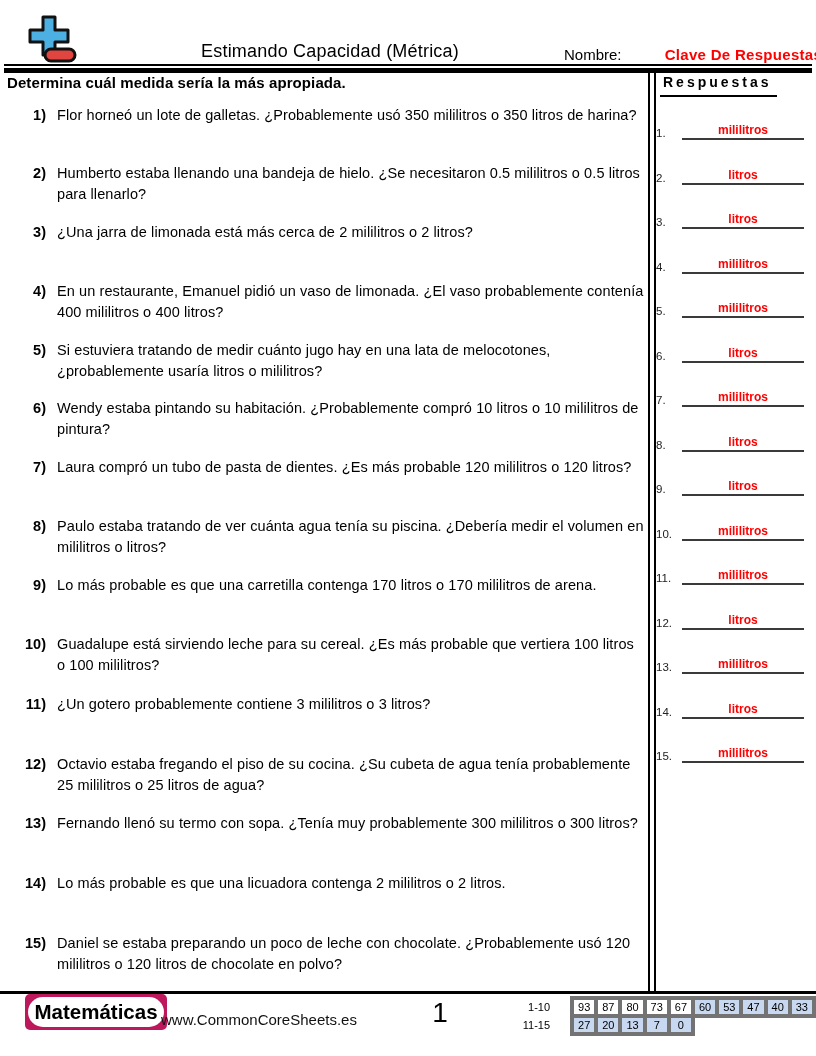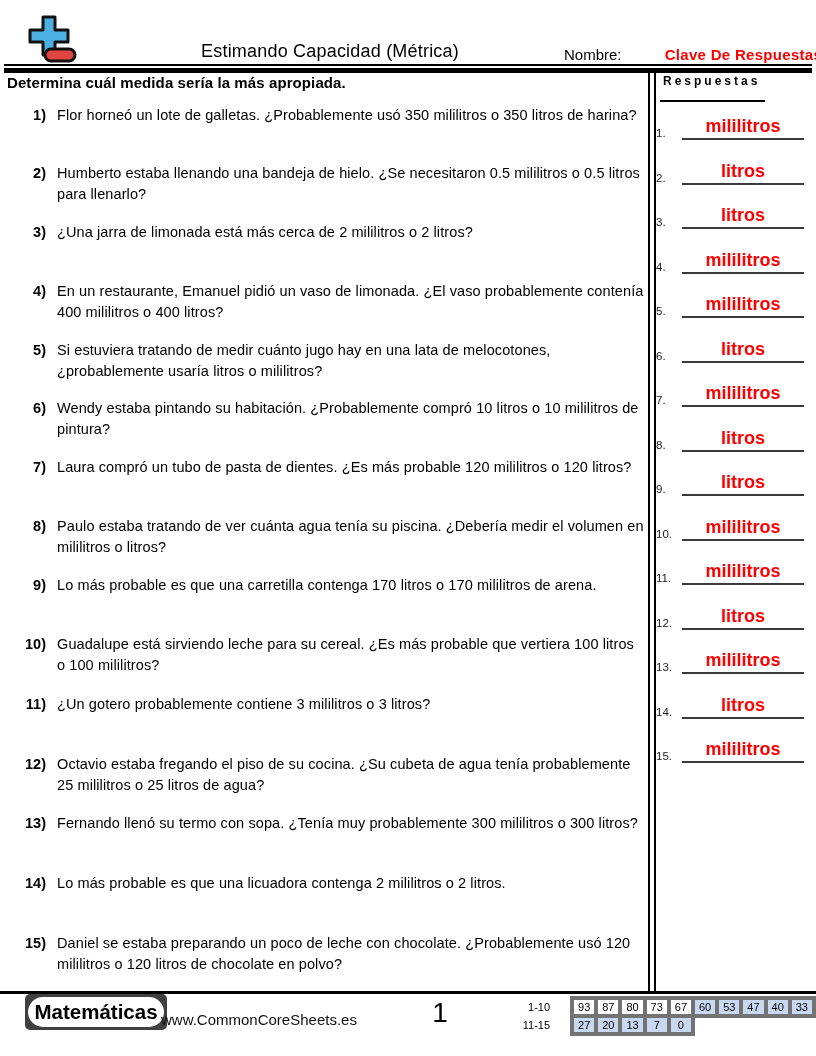--- a/index.html
+++ b/index.html
@@ -21,30 +21,30 @@
   
   .question { position:absolute; left:6px; width:640px; display:flex; font-size:14.5px; line-height:21px; }
   .qnum  { flex:0 0 40px; text-align:right; font-weight:bold; padding-right:11px; }
   .qtext { flex:1; letter-spacing:0.1px; }
 
   
   .divider { position:absolute; left:648px; top:73px; height:919px; width:8px;
              border-left:2px solid #000; border-right:2px solid #000; box-sizing:border-box; }
 
   
-  .respuestas-title { position:absolute; left:660px; top:74px; font-size:12px; font-weight:bold;
-                      letter-spacing:3px; border-bottom:2.5px solid #000; padding:0 5px 12px 3px;text-align:right; }
+  .respuestas-title { position:absolute; left:660px; top:74px; font-size:14px; font-weight:bold;
+                      letter-spacing:3px; border-bottom:2.5px solid #000; padding:0 5px 5px 3px;text-align:right; }
   .answer { position:absolute; left:656px; width:148px; height:28px; display:flex; align-items:flex-end; }
   .anum  { flex:0 0 26px; font-size:11.5px; padding-bottom:1px; color:#222; }
-  .aline { flex:1; border-bottom:2px solid #3a3a3a; text-align:center; font-size:18px;
+  .aline { flex:1; border-bottom:2px solid #3a3a3a; text-align:center; font-size:12px;
            font-weight:bold; color:var(--answer_red,#fe0000); padding-bottom:1px; line-height:1.1; }
 
   
   .footer-rule { position:absolute; left:0; top:991px; width:816px; height:2.5px; background:#000; }
-  .brand-box  { position:absolute; left:25px; top:994px; width:142px; height:36px; background:#404040; border-radius:5px; }
+  .brand-box  { position:absolute; left:25px; top:994px; width:142px; height:36px; background:#be185d; border-radius:5px; }
   .brand-pill { position:absolute; left:3px; top:3px; right:3px; bottom:3px; background:#fff; border-radius:16px;
                 display:flex; align-items:center; justify-content:center; font-size:20.5px; font-weight:bold; }
   .website { position:absolute; left:161px; top:1011px; font-size:15px; color:#111; }
   .page-number { position:absolute; left:418px; top:997px; width:44px; text-align:center; font-size:28px; }
   .grading { position:absolute; left:518px; top:996px; border-collapse:collapse; font-size:11px; }
   .grading td { border:4px solid #737373; width:23px; height:14px; text-align:center; padding:0 1px; }
   .grading td.rowlabel { border:none; width:44px; text-align:right; padding-right:20px; }
   .grading td.shaded { background:var(--table_blue,#c7d8f0); }
 </style>
 </head>

